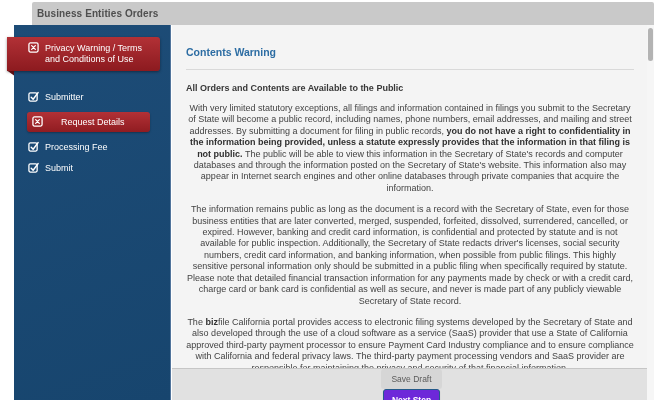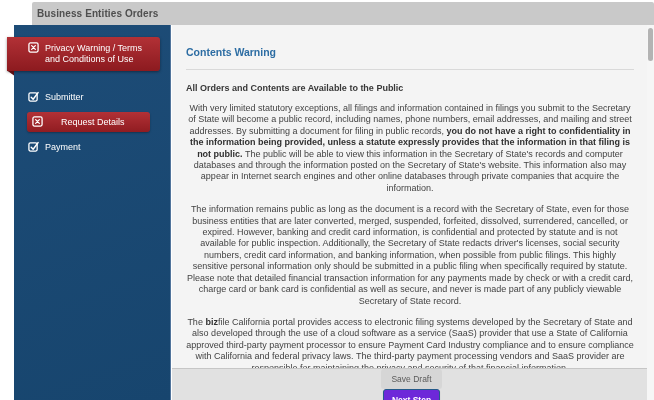--- a/index.html
+++ b/index.html
@@ -124,21 +124,30 @@
           </span>
           <span class="nav-label">Request Details</span>
         </div>
         <div class="nav-item">
           <span class="nav-icon">
             <svg viewBox="0 0 12 12">
               <rect x="1" y="2" width="9" height="9" rx="1.6" fill="none" stroke="#fff" stroke-width="1.4"></rect>
               <path d="M3.5 6.8l2.1 2.2L11 1.8" fill="none" stroke="#fff" stroke-width="1.6" stroke-linecap="round" stroke-linejoin="round"></path>
             </svg>
           </span>
-          <span class="nav-label">Payment</span>
+          <span class="nav-label">Processing Fee</span>
+        </div>
+        <div class="nav-item">
+          <span class="nav-icon">
+            <svg viewBox="0 0 12 12">
+              <rect x="1" y="2" width="9" height="9" rx="1.6" fill="none" stroke="#fff" stroke-width="1.4"></rect>
+              <path d="M3.5 6.8l2.1 2.2L11 1.8" fill="none" stroke="#fff" stroke-width="1.6" stroke-linecap="round" stroke-linejoin="round"></path>
+            </svg>
+          </span>
+          <span class="nav-label">Submit</span>
         </div>
       </nav>
   </aside>
 
   <main class="content">
     <div class="content-scroll">
       <h1 class="page-heading">Contents Warning</h1>
       <hr class="heading-divider">
       <h2 class="sub-heading">All Orders and Contents are Available to the Public</h2>
       <p class="body-text"><span>With very limited statutory exceptions, all filings and information contained in filings you submit to the Secretary of State will become a public record, including names, phone numbers, email addresses, and mailing and street addresses. By submitting a document for filing in public records, </span><span class="seg-bold">you do not have a right to confidentiality in the information being provided, unless a statute expressly provides that the information in that filing is not public.</span><span> The public will be able to view this information in the Secretary of State's records and computer databases and through the information posted on the Secretary of State's website. This information also may appear in Internet search engines and other online databases through private companies that acquire the information.</span></p>

